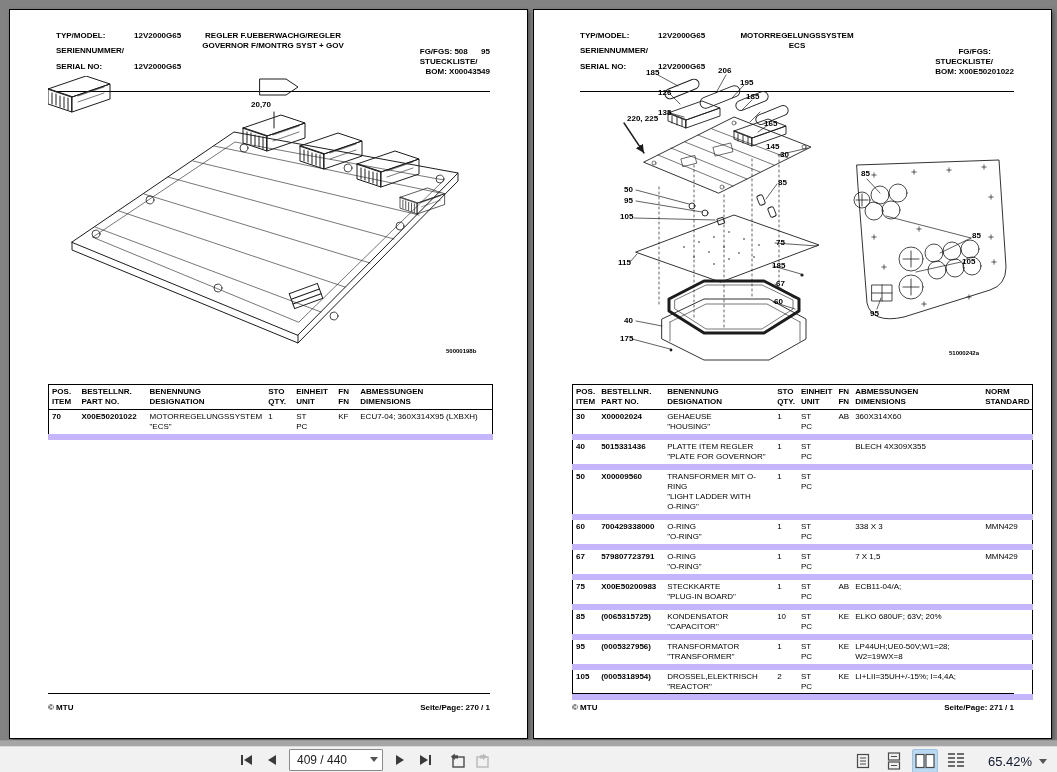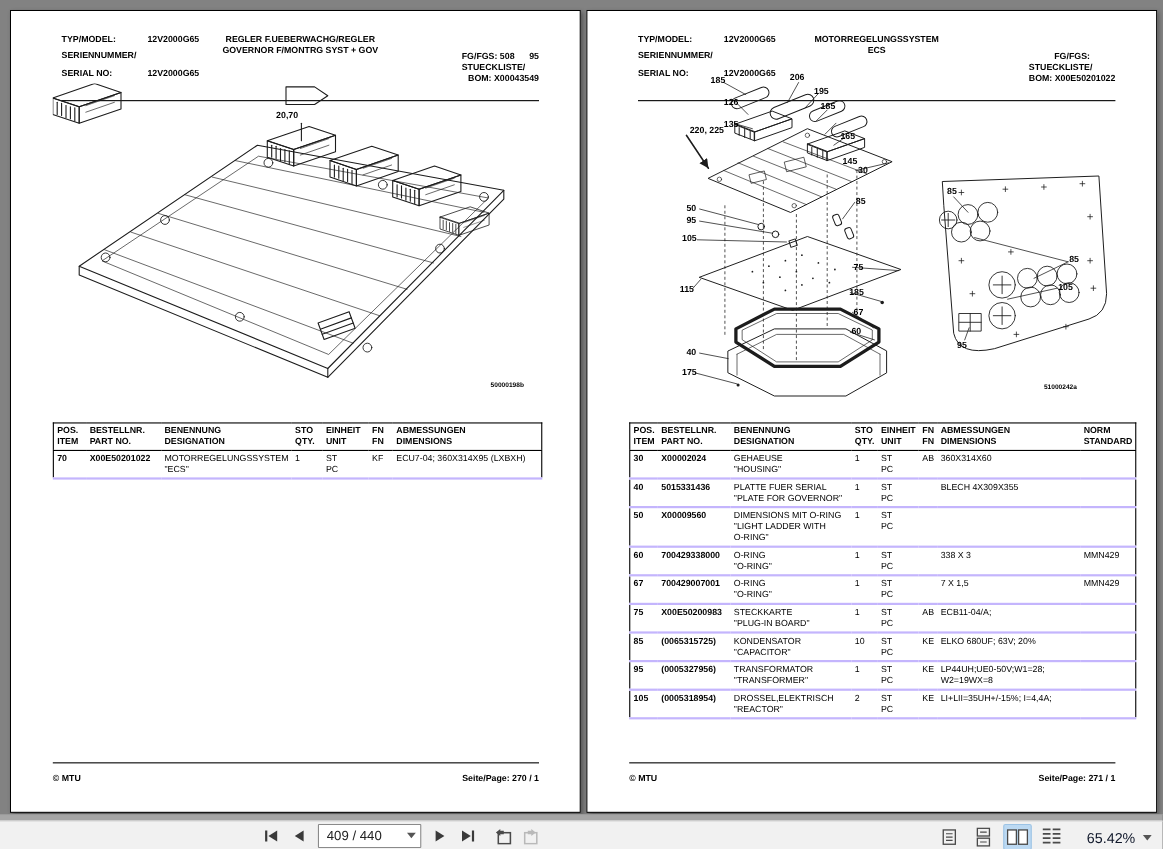--- a/index.html
+++ b/index.html
@@ -39,21 +39,21 @@
   table.parts{
     position:absolute;left:38px;top:374px;
     border-collapse:collapse;table-layout:fixed;
     border:1px solid #000;
     font-size:8px;line-height:10px;
   }
   table.parts th,table.parts td{
     padding:2px 3px;vertical-align:top;text-align:left;overflow:hidden;
   }
   table.parts thead tr{border-bottom:1px solid #000;}
-  table.parts tbody tr{border-bottom:2px solid #c4b5fd;margin-top:25px;}
+  table.parts tbody tr{border-bottom:6px solid #c4b5fd;margin-top:25px;}
   table.parts th{font-weight:bold;}
   table.parts td.b{font-weight:bold;}
   table.parts .c{text-align:left;}
   
   .page-footer{position:absolute;top:683px;left:38px;right:37px;border-top:1px solid #000;}
   .page-footer .frow{
     display:flex;justify-content:space-between;
     margin-top:9px;font-size:8px;font-weight:bold;
   }
   
@@ -561,21 +561,21 @@
           </td>
         </tr>
         <tr>
           <td class="b c">
             <div>40</div>
           </td>
           <td class="b">
             <div>5015331436</div>
           </td>
           <td>
-            <div>PLATTE FUER SERIAL</div>
+            <div>PLATTE ITEM REGLER</div>
             <div>"PLATE FOR GOVERNOR"</div>
           </td>
           <td>
             <div>1</div>
           </td>
           <td>
             <div>ST</div>
             <div>PC</div>
           </td>
           <td>
@@ -589,21 +589,21 @@
           </td>
         </tr>
         <tr>
           <td class="b c">
             <div>50</div>
           </td>
           <td class="b">
             <div>X00009560</div>
           </td>
           <td>
-            <div>DIMENSIONS MIT O-RING</div>
+            <div>TRANSFORMER MIT O-RING</div>
             <div>"LIGHT LADDER WITH</div>
             <div>O-RING"</div>
           </td>
           <td>
             <div>1</div>
           </td>
           <td>
             <div>ST</div>
             <div>PC</div>
           </td>
@@ -643,21 +643,21 @@
           </td>
           <td>
             <div>MMN429</div>
           </td>
         </tr>
         <tr>
           <td class="b c">
             <div>67</div>
           </td>
           <td class="b">
-            <div>700429007001</div>
+            <div>579807723791</div>
           </td>
           <td>
             <div>O-RING</div>
             <div>"O-RING"</div>
           </td>
           <td>
             <div>1</div>
           </td>
           <td>
             <div>ST</div>

